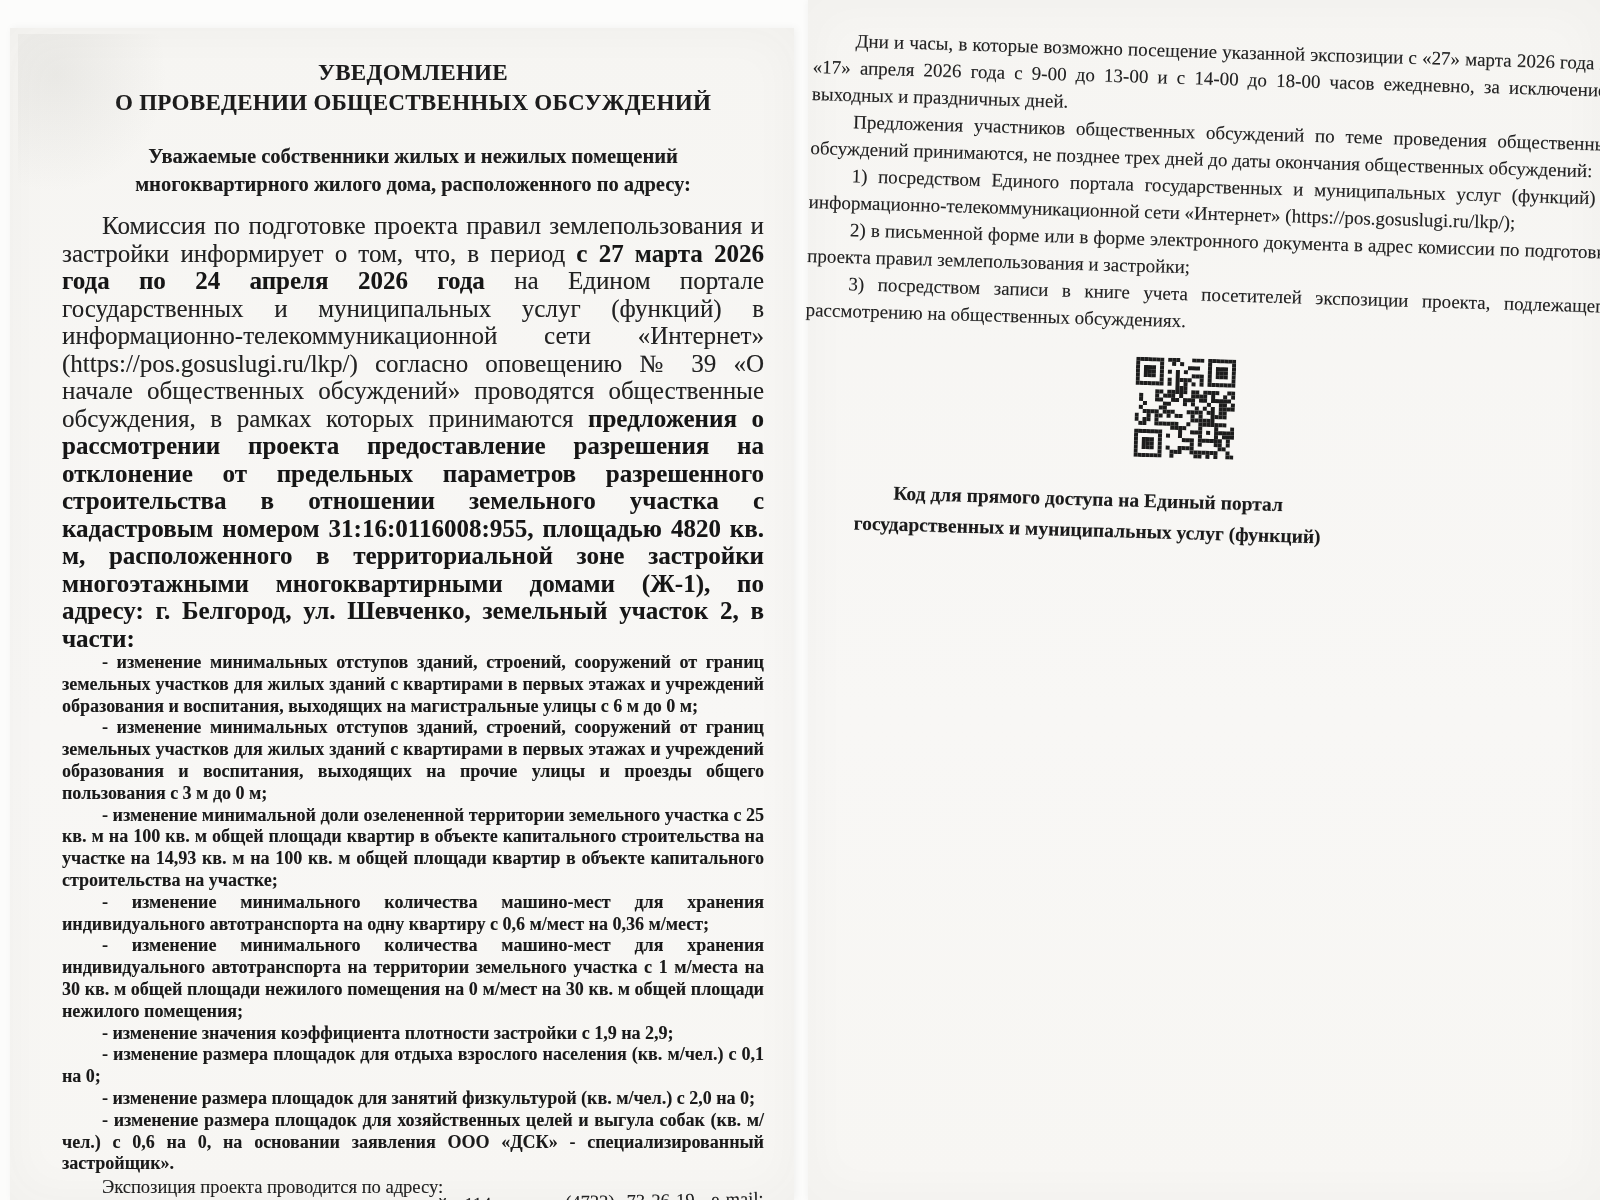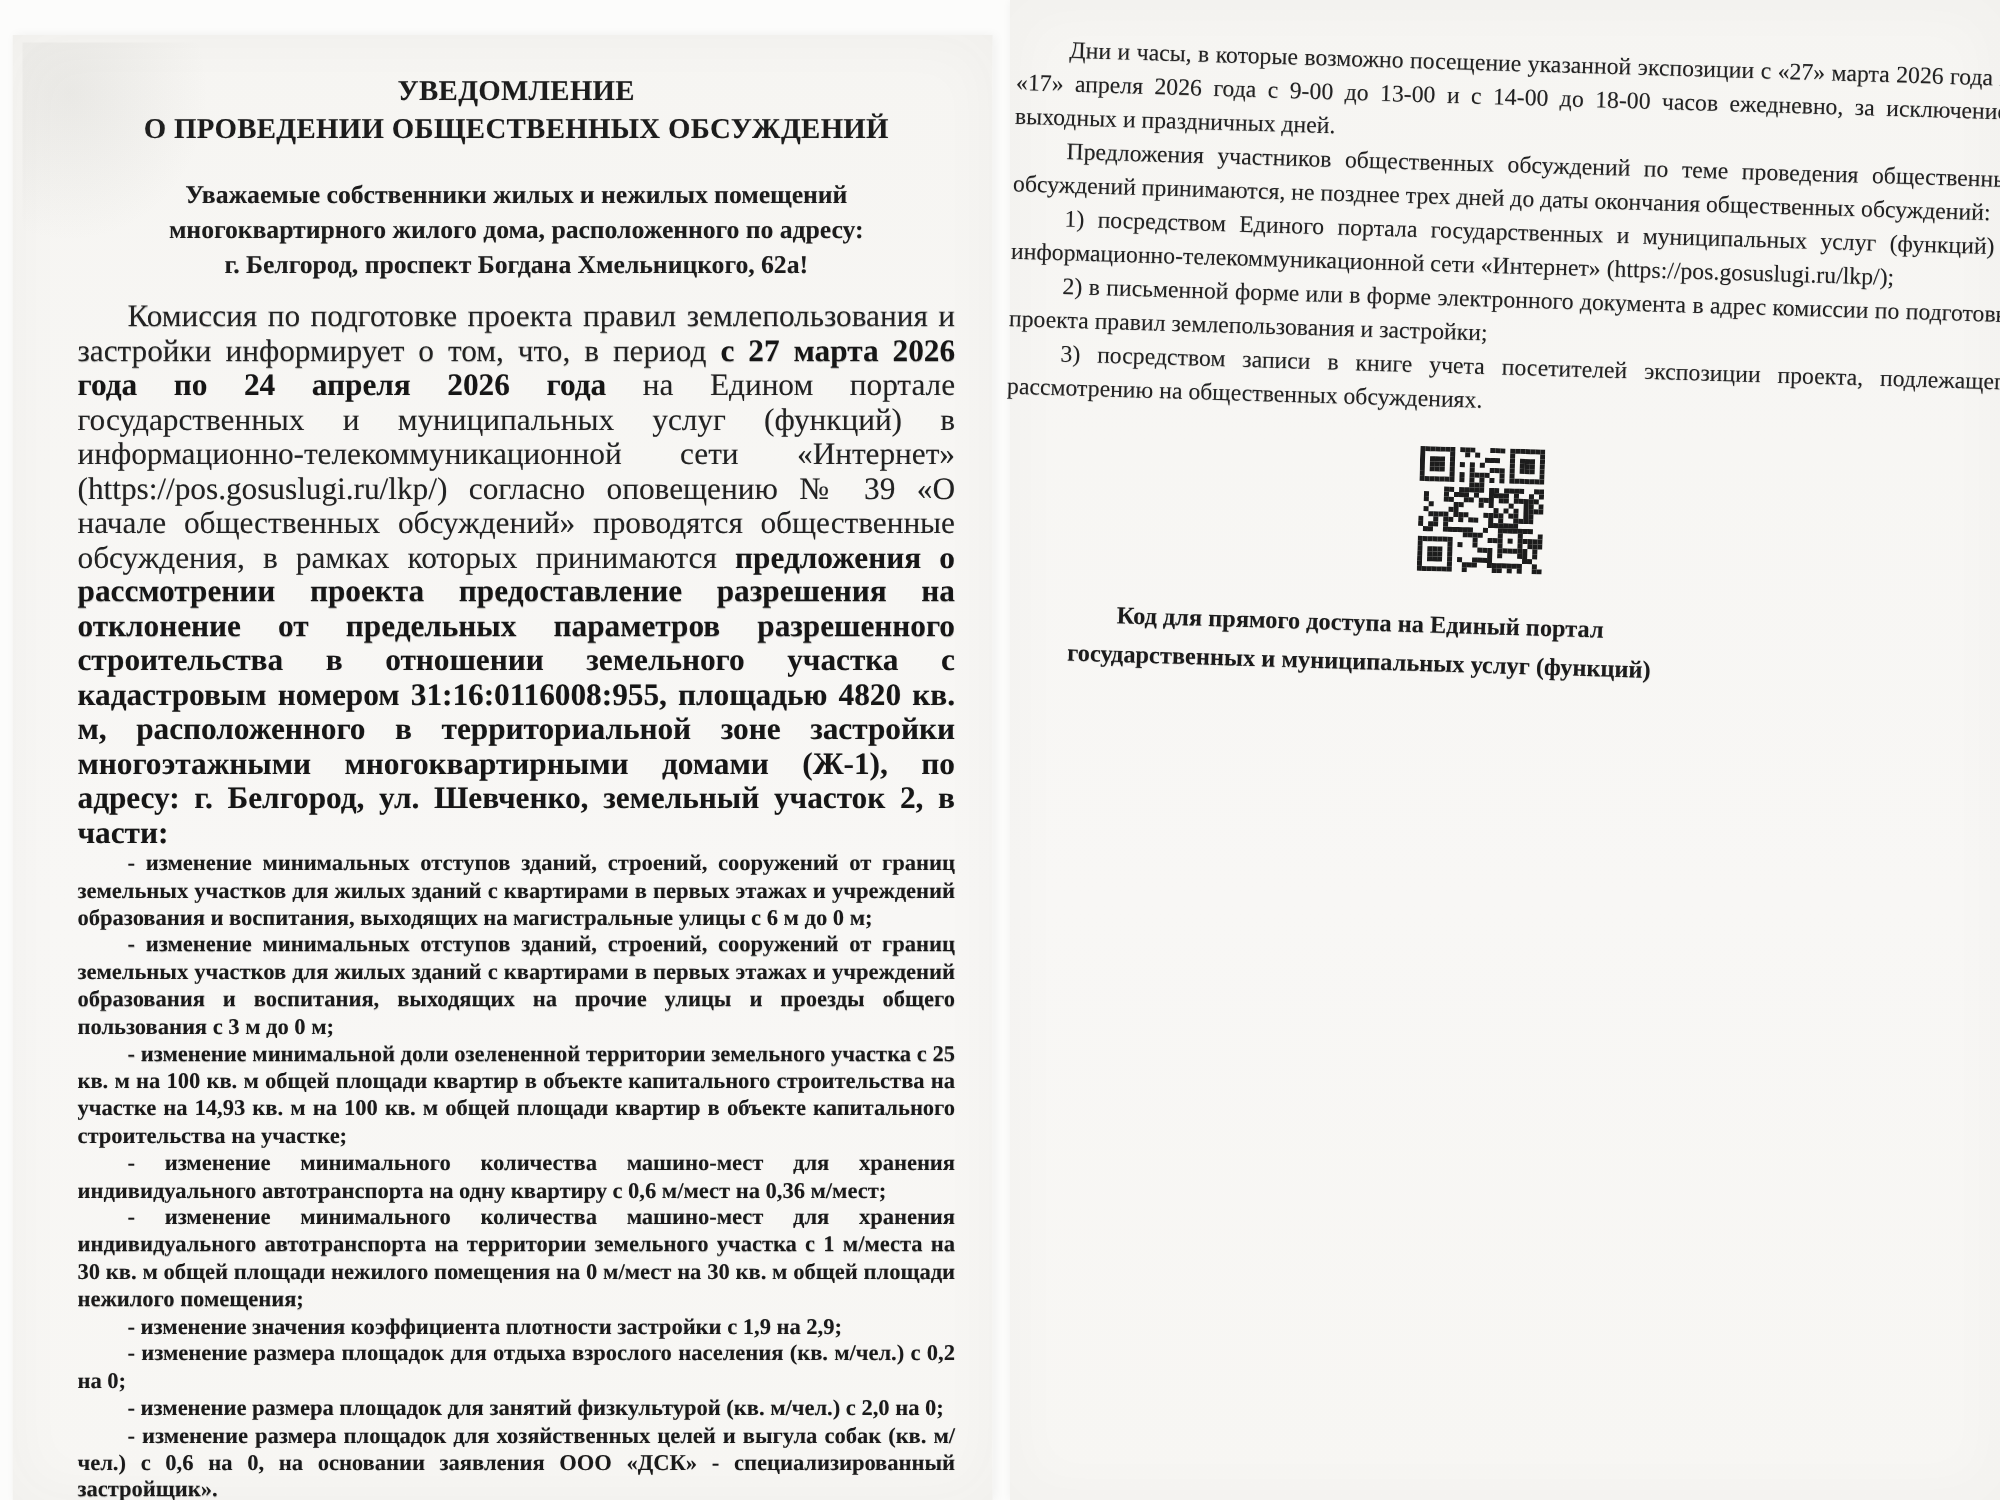--- a/index.html
+++ b/index.html
@@ -50,32 +50,31 @@
   <div class="page page-left">
     <div class="pl-content ink">
       <div class="doc-title">
         <div>УВЕДОМЛЕНИЕ</div>
         <div>О ПРОВЕДЕНИИ ОБЩЕСТВЕННЫХ ОБСУЖДЕНИЙ</div>
       </div>
 
       <div class="salutation">
         <div>Уважаемые собственники жилых и нежилых помещений</div>
         <div>многоквартирного жилого дома, расположенного по адресу:</div>
-        <div>г. Белгород, проспект Богдана Хмельницкого, 62а!</div>
       </div>
 
       <p class="body-p"><span>Комиссия по подготовке проекта правил землепользования и застройки информирует о том, что, в период </span><b>с 27 марта 2026 года по 24 апреля 2026 года</b><span> на Едином портале государственных и муниципальных услуг (функций) в информационно-телекоммуникационной сети «Интернет» (https://pos.gosuslugi.ru/lkp/) согласно оповещению № 39 «О начале общественных обсуждений» проводятся общественные обсуждения, в рамках которых принимаются </span><b>предложения о рассмотрении проекта предоставление разрешения на отклонение от предельных параметров разрешенного строительства в отношении земельного участка с кадастровым номером 31:16:0116008:955, площадью 4820 кв. м, расположенного в территориальной зоне застройки многоэтажными многоквартирными домами (Ж-1), по адресу: г. Белгород, ул. Шевченко, земельный участок 2, в части:</b></p>
 
       <p class="bullet">- изменение минимальных отступов зданий, строений, сооружений от границ земельных участков для жилых зданий с квартирами в первых этажах и учреждений образования и воспитания, выходящих на магистральные улицы с 6 м до 0 м;</p>
       <p class="bullet">- изменение минимальных отступов зданий, строений, сооружений от границ земельных участков для жилых зданий с квартирами в первых этажах и учреждений образования и воспитания, выходящих на прочие улицы и проезды общего пользования с 3 м до 0 м;</p>
       <p class="bullet">- изменение минимальной доли озелененной территории земельного участка с 25 кв. м на 100 кв. м общей площади квартир в объекте капитального строительства на участке на 14,93 кв. м на 100 кв. м общей площади квартир в объекте капитального строительства на участке;</p>
       <p class="bullet">- изменение минимального количества машино-мест для хранения индивидуального автотранспорта на одну квартиру с 0,6 м/мест на 0,36 м/мест;</p>
       <p class="bullet">- изменение минимального количества машино-мест для хранения индивидуального автотранспорта на территории земельного участка с 1 м/места на 30 кв. м общей площади нежилого помещения на 0 м/мест на 30 кв. м общей площади нежилого помещения;</p>
       <p class="bullet">- изменение значения коэффициента плотности застройки с 1,9 на 2,9;</p>
-      <p class="bullet">- изменение размера площадок для отдыха взрослого населения (кв. м/чел.) с 0,2 на 0;</p>
+      <p class="bullet">- изменение размера площадок для отдыха взрослого населения (кв. м/чел.) с 0,1 на 0;</p>
       <p class="bullet">- изменение размера площадок для занятий физкультурой (кв. м/чел.) с 2,0 на 0;</p>
       <p class="bullet">- изменение размера площадок для хозяйственных целей и выгула собак (кв. м/чел.) с 0,6 на 0, на основании заявления ООО «ДСК» - специализированный застройщик».</p>
 
       <p class="expo">Экспозиция проекта проводится по адресу:</p>
       <p class="expo tilt-a">308009, г. Белгород, пр-кт Белгородский, 114-в, тел. (4722) 73-26-19, e-mail: kizo_ug@beladm.ru.</p>
 
     </div>
   </div>
 
   <div class="page page-right">

